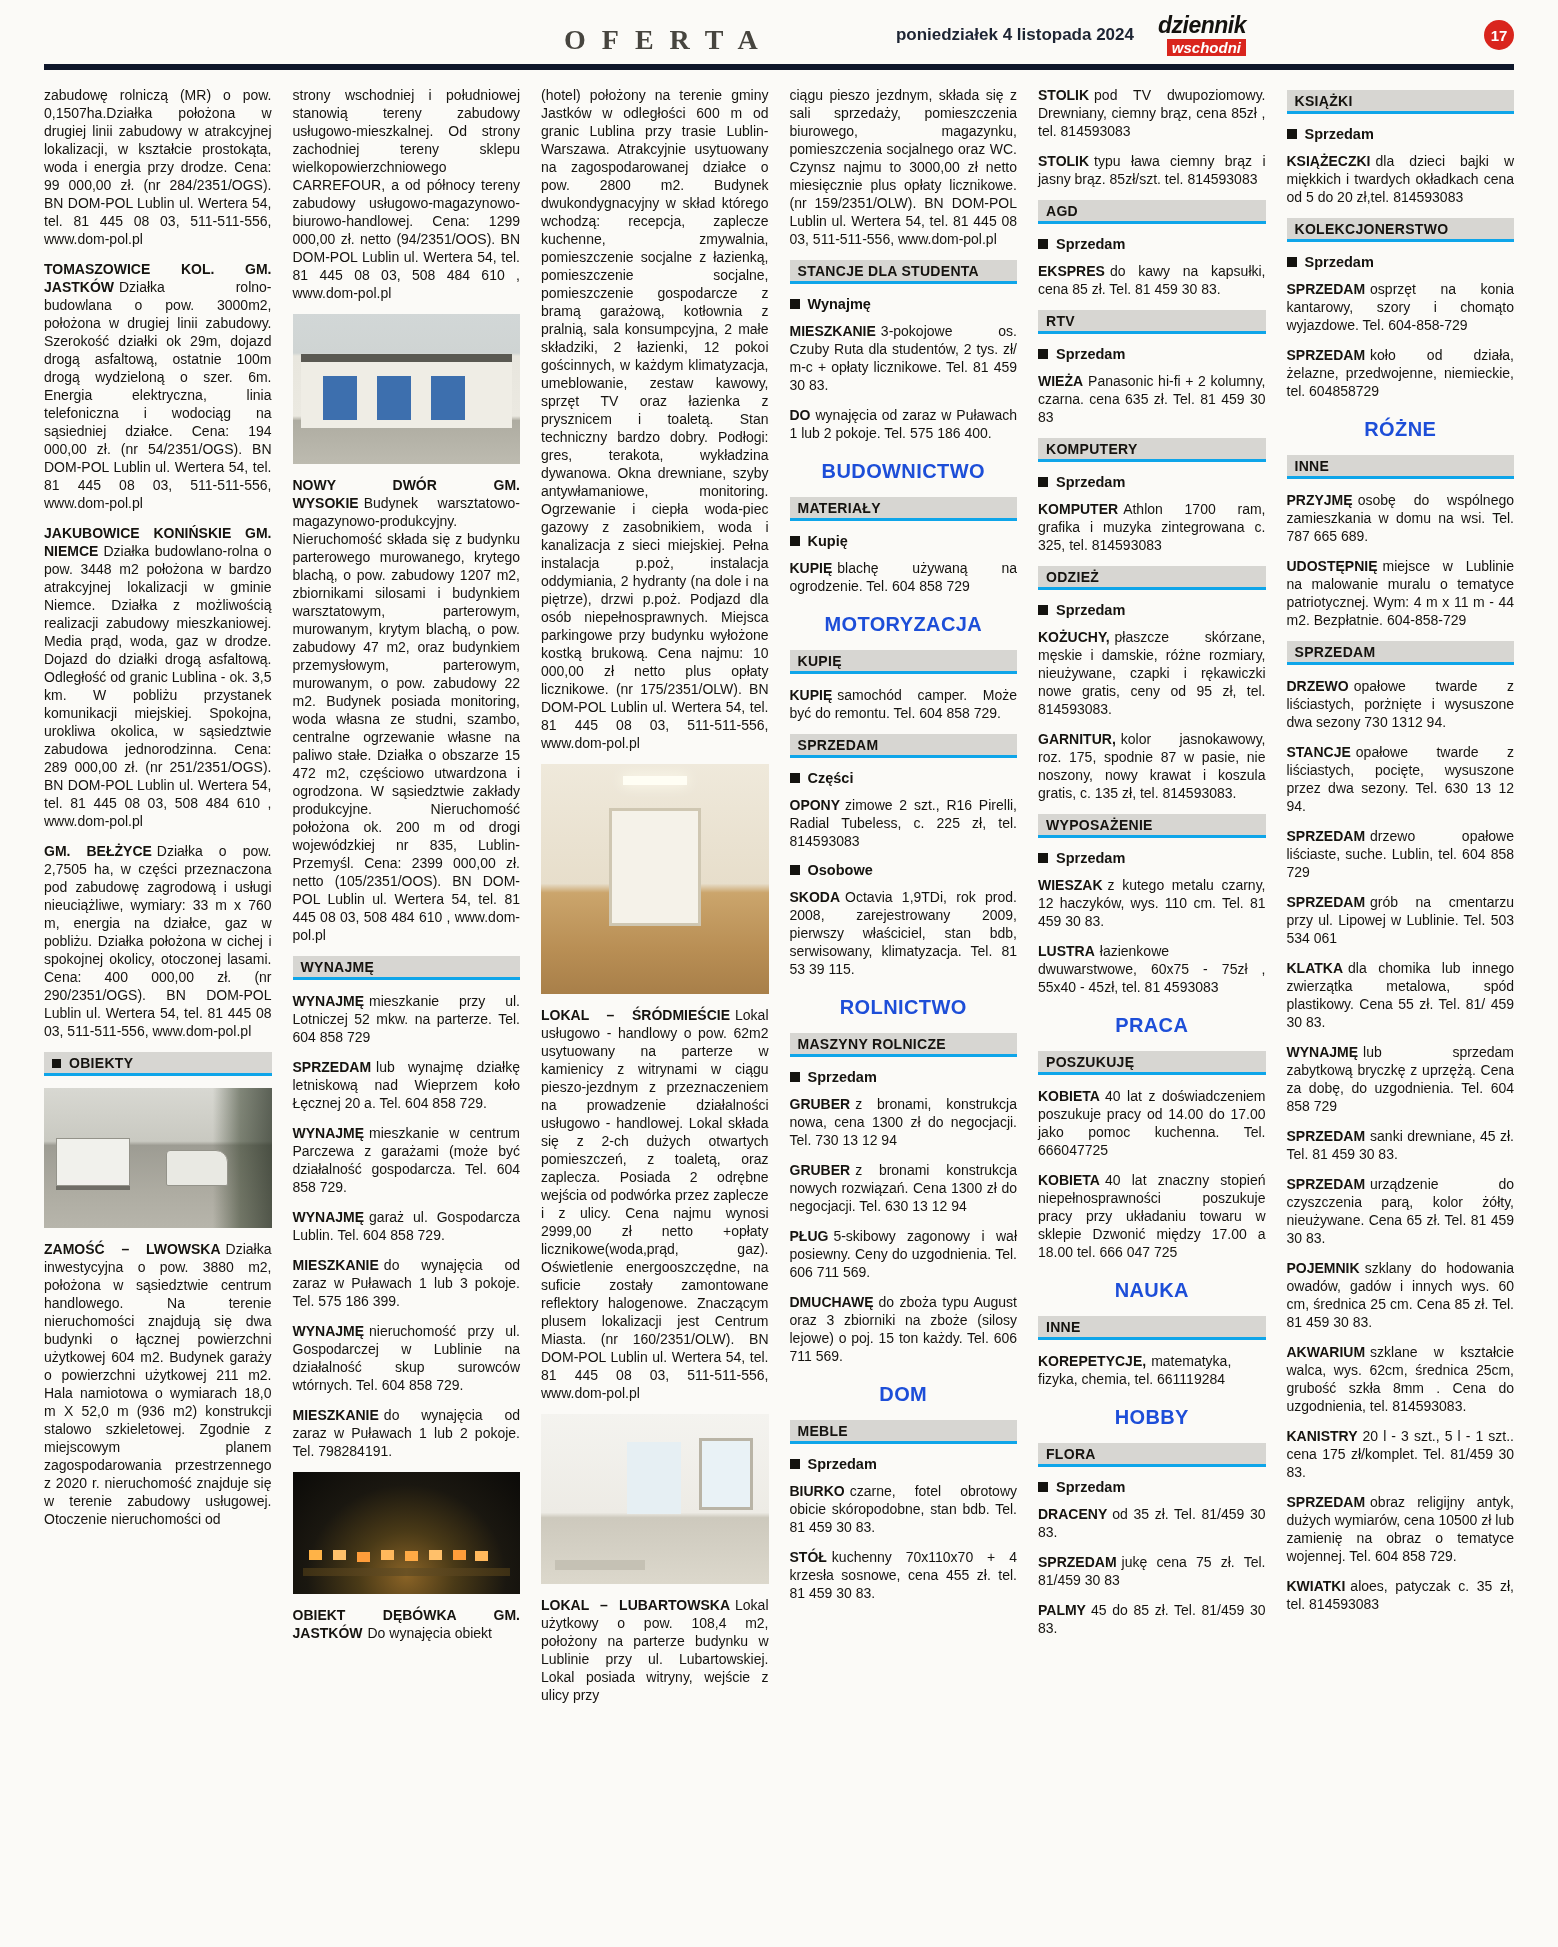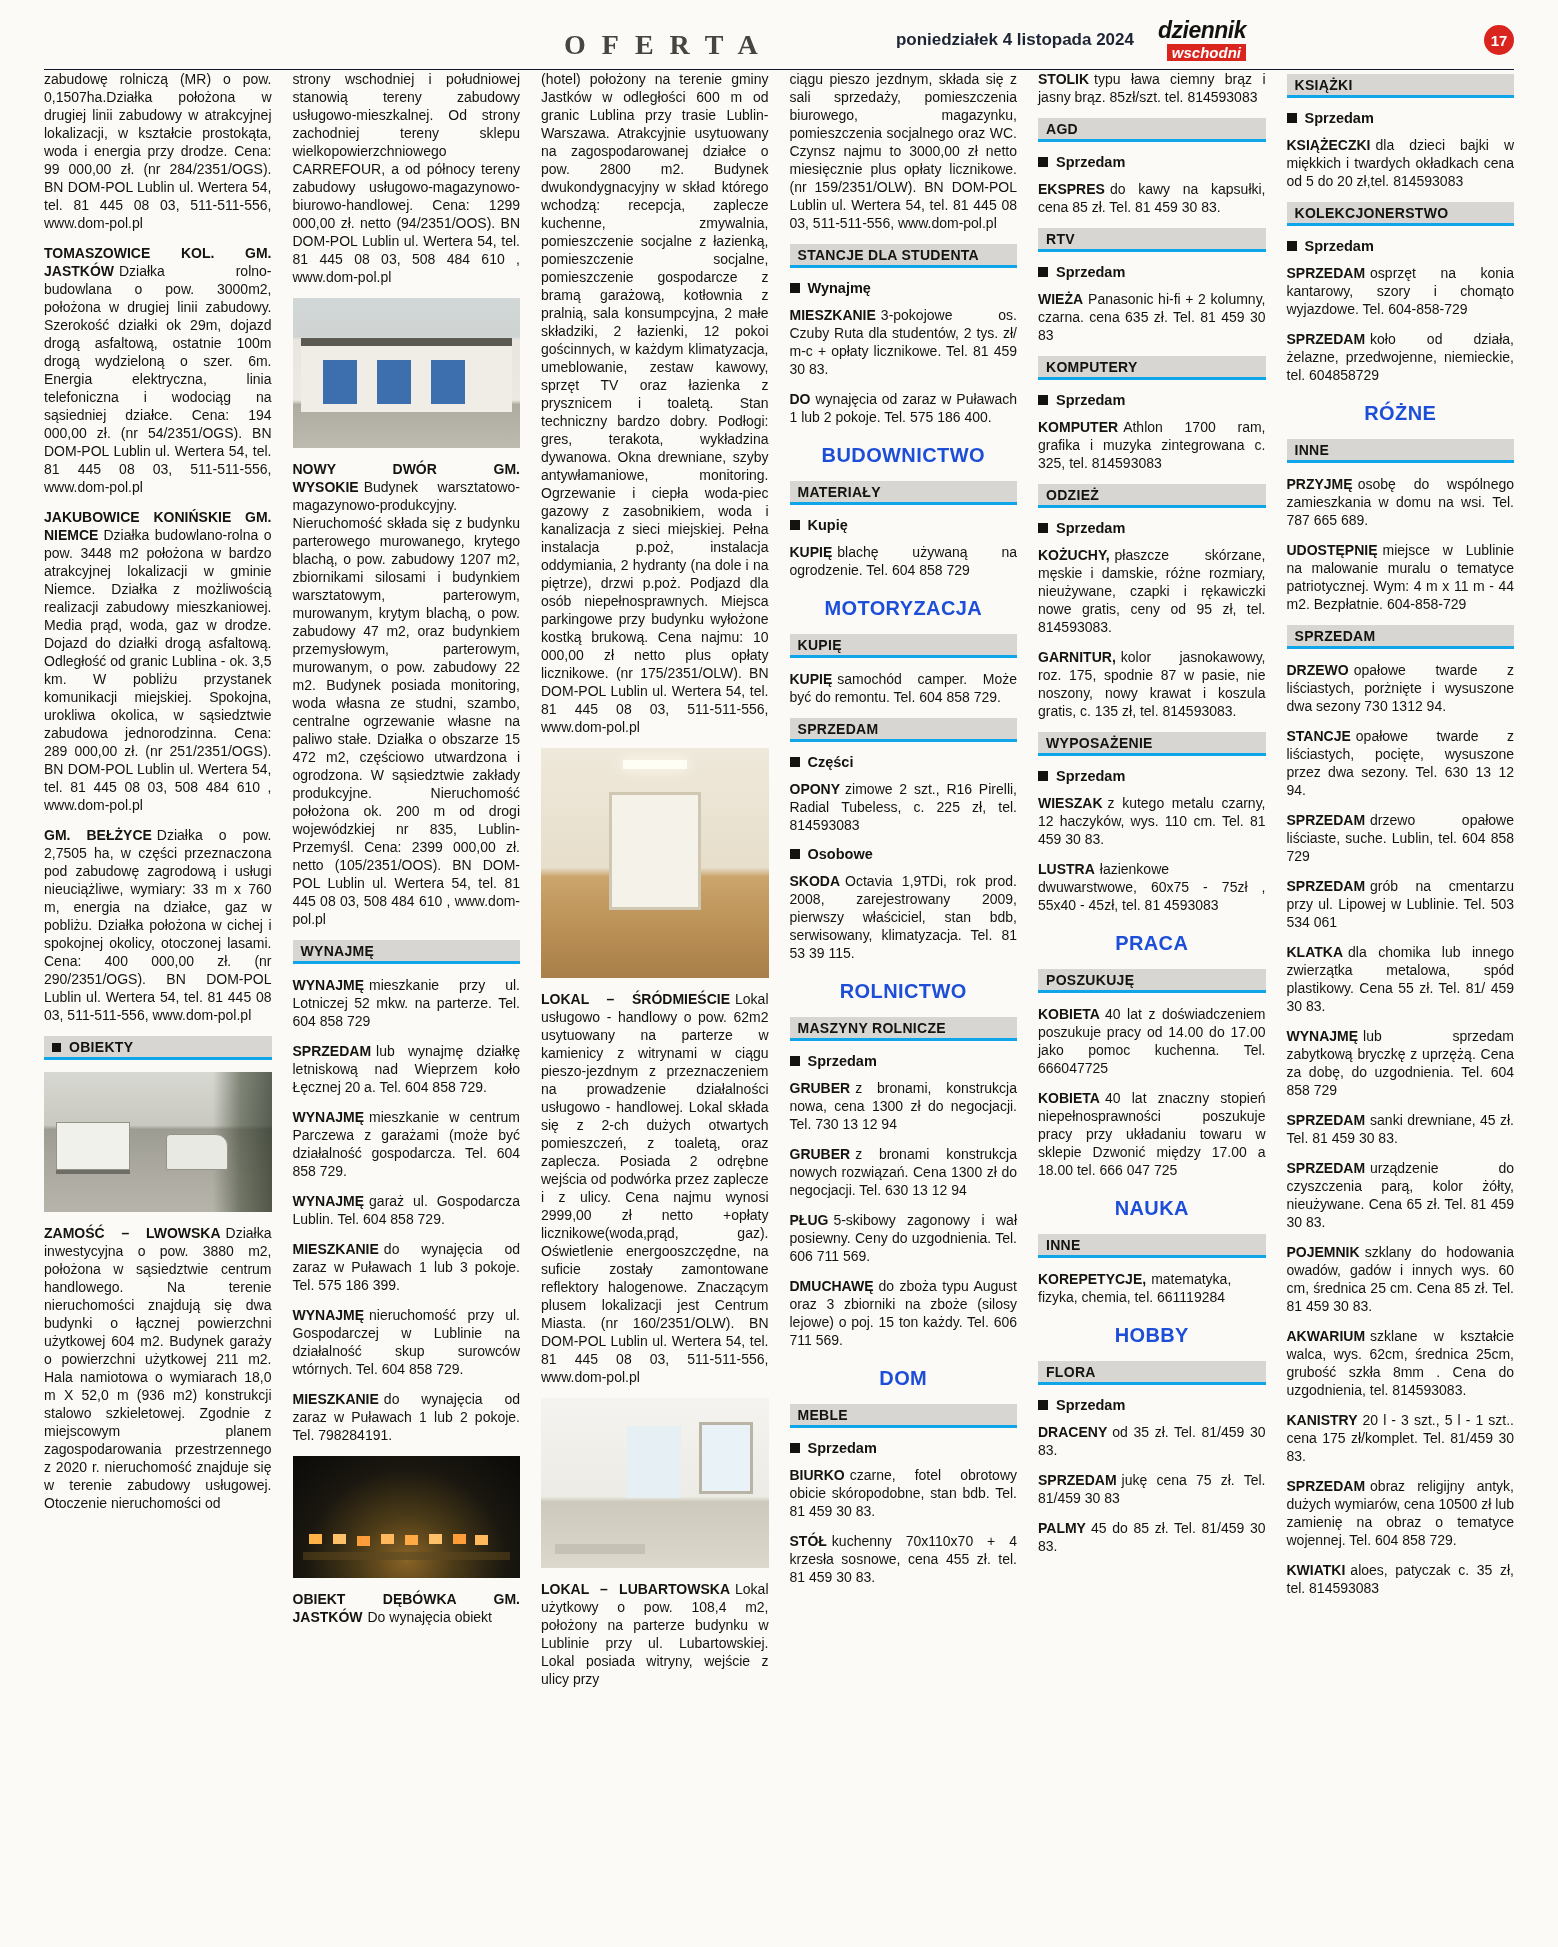--- a/index.html
+++ b/index.html
@@ -6,21 +6,21 @@
   html,body { width:1558px; height:1947px; }
   body {
     background:#fbfaf7;
     font-family:"Liberation Sans", sans-serif;
     color:#15130f;
     overflow:hidden;
   }
   .page { width:100%; height:100%; padding:14px 44px 10px; }
 
   
-  .masthead { position:relative; height:56px; border-bottom:1px solid #0f172a; margin-bottom:0; }
+  .masthead { position:relative; height:56px; border-bottom:6px solid #0f172a; margin-bottom:16px; }
   .oferta {
     position:absolute; left:520px; bottom:8px;
     font-family:"Liberation Serif", serif;
     font-size:28px; font-weight:600; color:#47453f;
     letter-spacing:16px;
   }
   .mast-right { position:absolute; right:0; bottom:8px; display:flex; align-items:center; }
   .date { font-weight:bold; font-size:17px; color:#1d2433; }
   .logo { display:inline-flex; flex-direction:column; align-items:flex-end; line-height:1; margin-left:24px; }
   .logo-main { font-style:italic; font-weight:800; font-size:23px; color:#14120f; letter-spacing:-0.5px; }
@@ -191,20 +191,21 @@
         <div class="red-head">DOM</div>
         <div class="gray-head"><span>MEBLE</span></div>
         <div class="bullet-head">
           <span class="sq"></span>
           <span>Sprzedam</span>
         </div>
         <p class="ad"><span class="lead">BIURKO</span><span>czarne, fotel obrotowy obicie skóropodobne, stan bdb. Tel. 81 459 30 83.</span></p>
         <p class="ad"><span class="lead">STÓŁ</span><span>kuchenny 70x110x70 + 4 krzesła sosnowe, cena 455 zł. tel. 81 459 30 83.</span></p>
       </div>
       <div class="col">
+        <p class="ad"><span class="lead">STOLIK</span><span>pod TV dwupoziomowy. Drewniany, ciemny brąz, cena 85zł , tel. 814593083</span></p>
         <p class="ad"><span class="lead">STOLIK</span><span>typu ława ciemny brąz i jasny brąz. 85zł/szt. tel. 814593083</span></p>
         <div class="gray-head"><span>AGD</span></div>
         <div class="bullet-head">
           <span class="sq"></span>
           <span>Sprzedam</span>
         </div>
         <p class="ad"><span class="lead">EKSPRES</span><span>do kawy na kapsułki, cena 85 zł. Tel. 81 459 30 83.</span></p>
         <div class="gray-head"><span>RTV</span></div>
         <div class="bullet-head">
           <span class="sq"></span>

